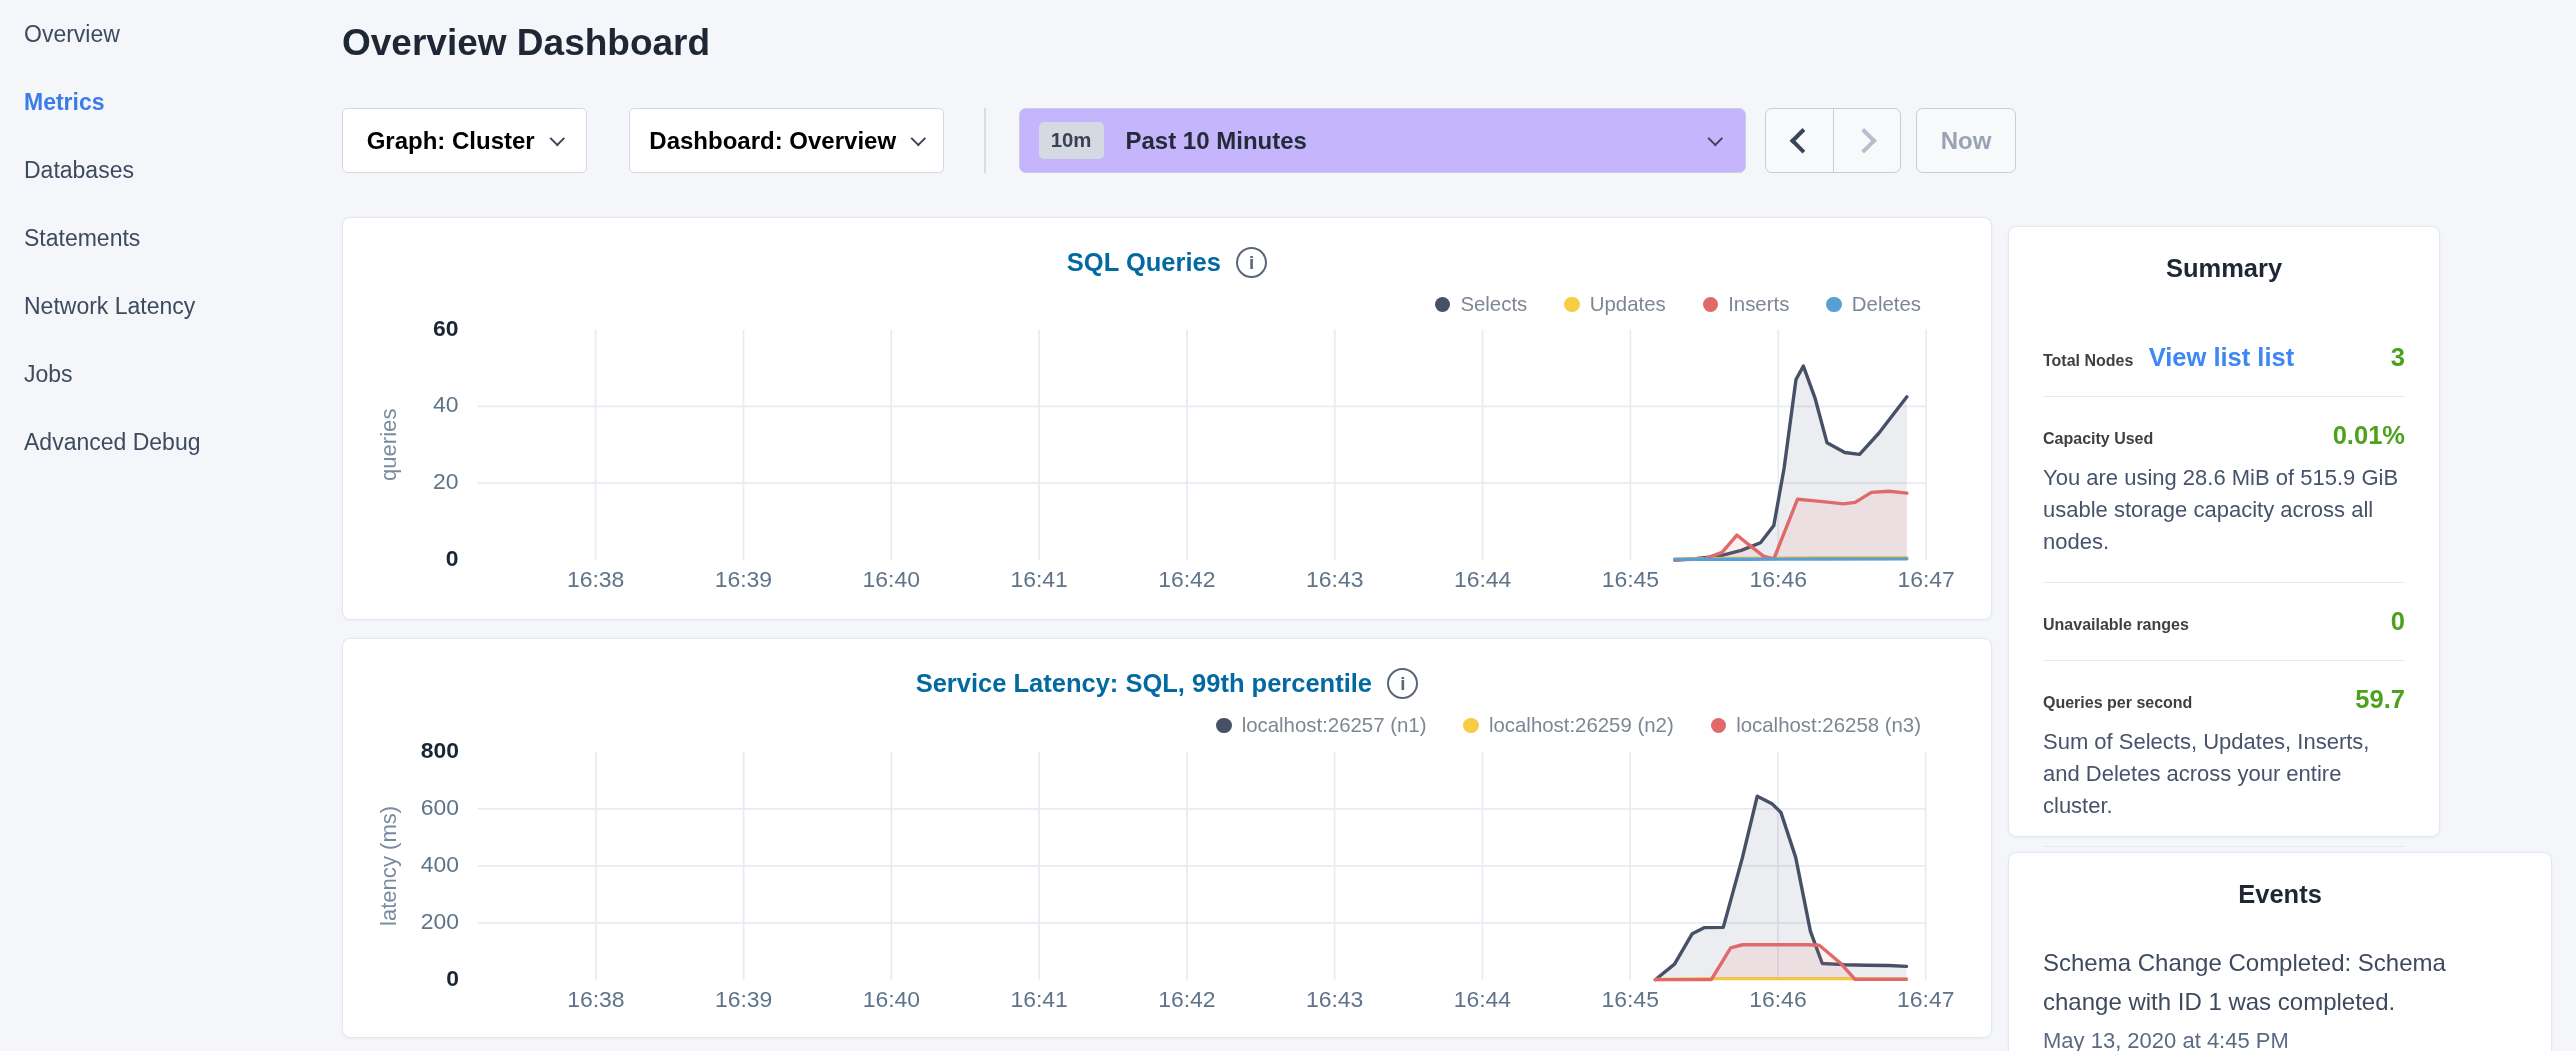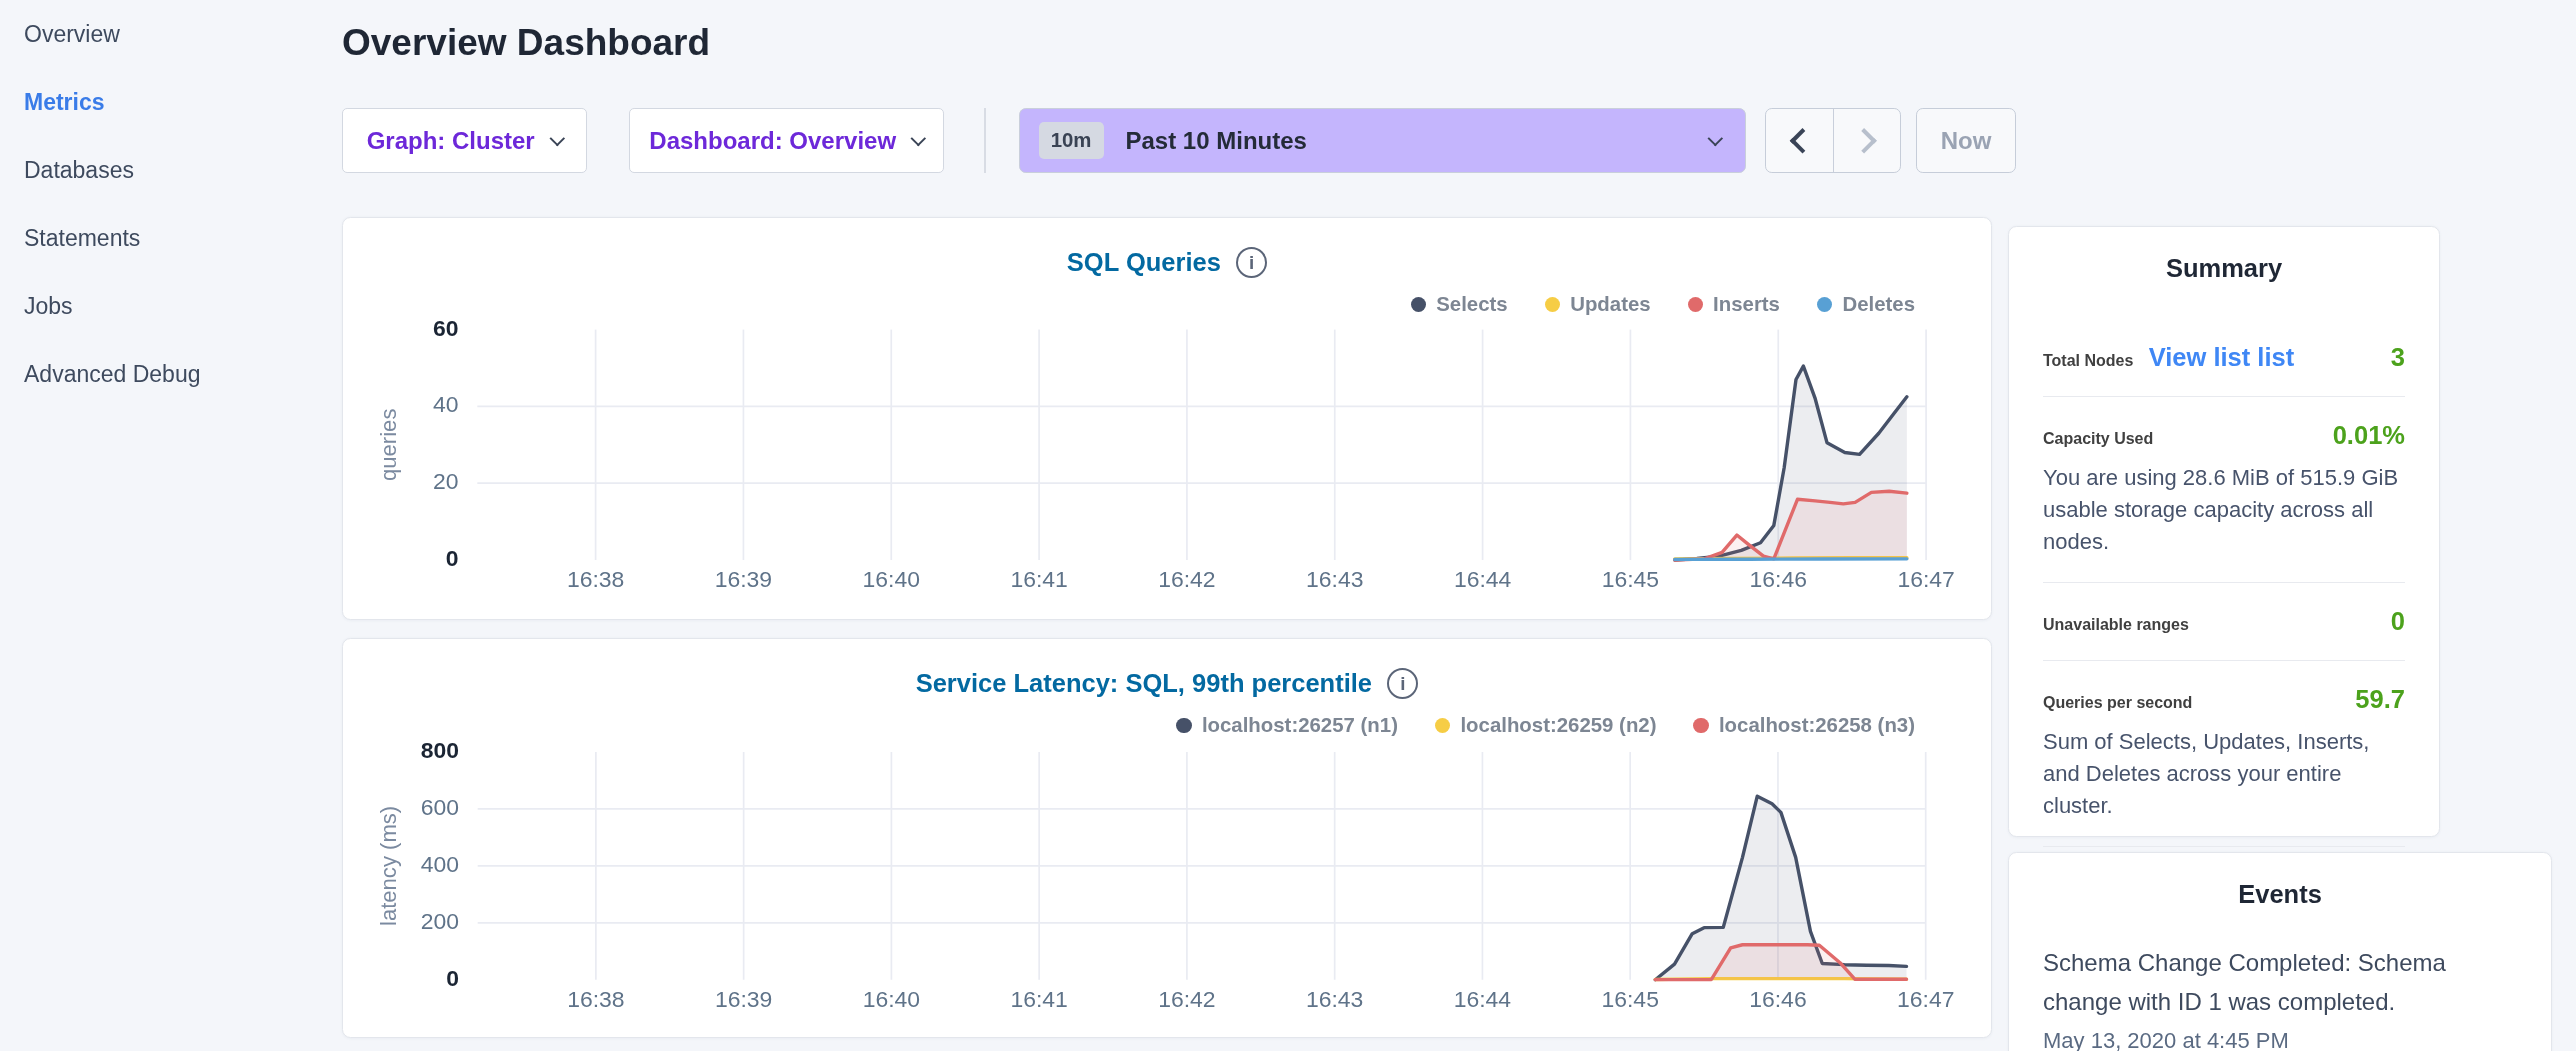--- a/index.html
+++ b/index.html
@@ -11,21 +11,21 @@
   .sidebar { position:absolute; left:0; top:0; width:340px; height:100%; }
   .side-item { height:68px; line-height:68px; padding-left:24px; font-size:23px; color:#3e4a5e; cursor:pointer; }
   .side-item.active { color:#3a7ce8; font-weight:700; }
 
   
   .page-title { position:absolute; left:342px; top:22px; font-size:37px; font-weight:600; color:#1f2735; }
 
   .toolbar { position:absolute; left:342px; top:108px; height:65px; }
   .dropdown { position:absolute; top:0; height:65px; background:#ffffff; border:1.7px solid #d3d8e1; border-radius:5.1px;
               display:flex; align-items:center; justify-content:center; gap:17px; cursor:pointer; }
-  .dd-label { font-size:24px; font-weight:700; color:#6d28d9;text-align:center; }
+  .dd-label { font-size:24px; font-weight:700; color:#000000;text-align:center; }
   .chev { display:inline-block; border-style:solid; border-color:#3a4456; border-width:0 2.6px 2.6px 0; padding:5.1px; transform:rotate(45deg); margin-top:-5.1px; }
   .vdivider { position:absolute; top:0; width:1.7px; height:65px; background:#d8dce4; }
 
   .time-select { position:absolute; top:0; height:65px; background:#c4b5fd; border:1.7px solid #c9cfdb; border-radius:6.8px;
                  display:flex; align-items:center; cursor:pointer; }
   .time-badge { margin-left:18.7px; background:#d5d9e2; border-radius:5.1px; padding:6.8px 12px; font-size:20.4px; font-weight:700; color:#3a4354; }
   .time-label { margin-left:22px; font-size:24px; font-weight:700; color:#242b38; flex:1; }
   .time-chev { margin-right:24px; }
 
   .nav-group { position:absolute; top:0; height:65px; background:#f8f9fb; border:1.7px solid #c6cdd9; border-radius:6.8px; display:flex; }
@@ -36,21 +36,21 @@
   .now-btn { position:absolute; top:0; height:65px; background:#f8f9fb; border:1.7px solid #c6cdd9; border-radius:6.8px;
              display:flex; align-items:center; justify-content:center; font-size:24px; font-weight:700; color:#9aa3b3; cursor:pointer; }
 
   
   .card { position:absolute; background:#ffffff; border:1.7px solid #e3e6ec; border-radius:8.5px; box-shadow:0 0.9px 2.6px rgba(56,76,108,0.05); }
 
   .chart-title-row { position:absolute; left:0; top:29px; width:100%; display:flex; align-items:center; justify-content:center; gap:15.3px; }
   .chart-title { font-size:25.5px; font-weight:700; color:#0369a1; }
   .info-icon { width:31px; height:31px; border:2.6px solid #5b6578; border-radius:50%; color:#5b6578;
                font-size:18.7px; font-weight:700; display:flex; align-items:center; justify-content:center; cursor:pointer; }
-  .legend { position:absolute; top:75px; right:76px; display:flex; gap:37px;font-weight:bold; }
+  .legend { position:absolute; top:75px; right:70px; display:flex; gap:37px; }
   .legend-item { display:flex; align-items:center; gap:10.2px; }
   .legend-dot { width:15.3px; height:15.3px; border-radius:50%; }
   .legend-label { font-size:20.4px; color:#7d8693; }
   .chart-svg { position:absolute; left:0; top:0; }
 
   
   .panel-title { padding-top:27px; text-align:center; font-size:25.5px; font-weight:700; color:#1f2735; }
   .summary-body { padding:0 34px; margin-top:36px; }
   .summary-row { padding:24px 0; border-bottom:1.7px solid #e8eaef; }
   .summary-row:last-child { border-bottom:none; }
@@ -67,20 +67,21 @@
 </head>
 <body>
 
 <div class="app">
 
   <nav class="sidebar" id="sidebar">
       <div class="side-item">Overview</div>
       <div class="side-item active">Metrics</div>
       <div class="side-item">Databases</div>
       <div class="side-item">Statements</div>
+      <div class="side-item">Network Latency</div>
       <div class="side-item">Jobs</div>
       <div class="side-item">Advanced Debug</div>
     </nav>
 
   <h1 class="page-title">Overview Dashboard</h1>
 
   <div class="toolbar">
     <div class="dropdown" style="left:0; width:245px;">
       <span class="dd-label">Graph: Cluster</span>
       <span class="chev" style="border-width:0 2.6px 2.6px 0; padding:4.3px;"></span>

